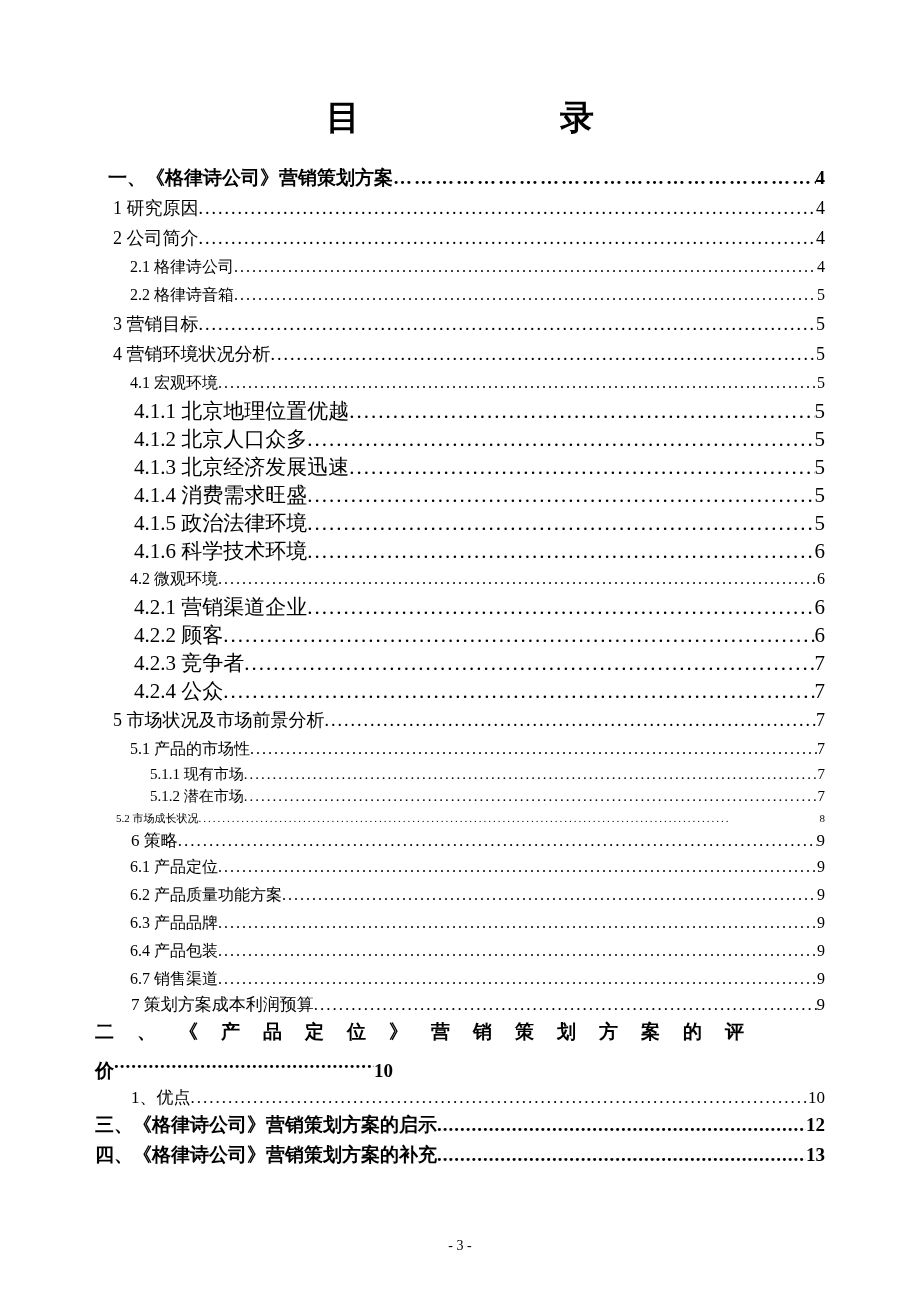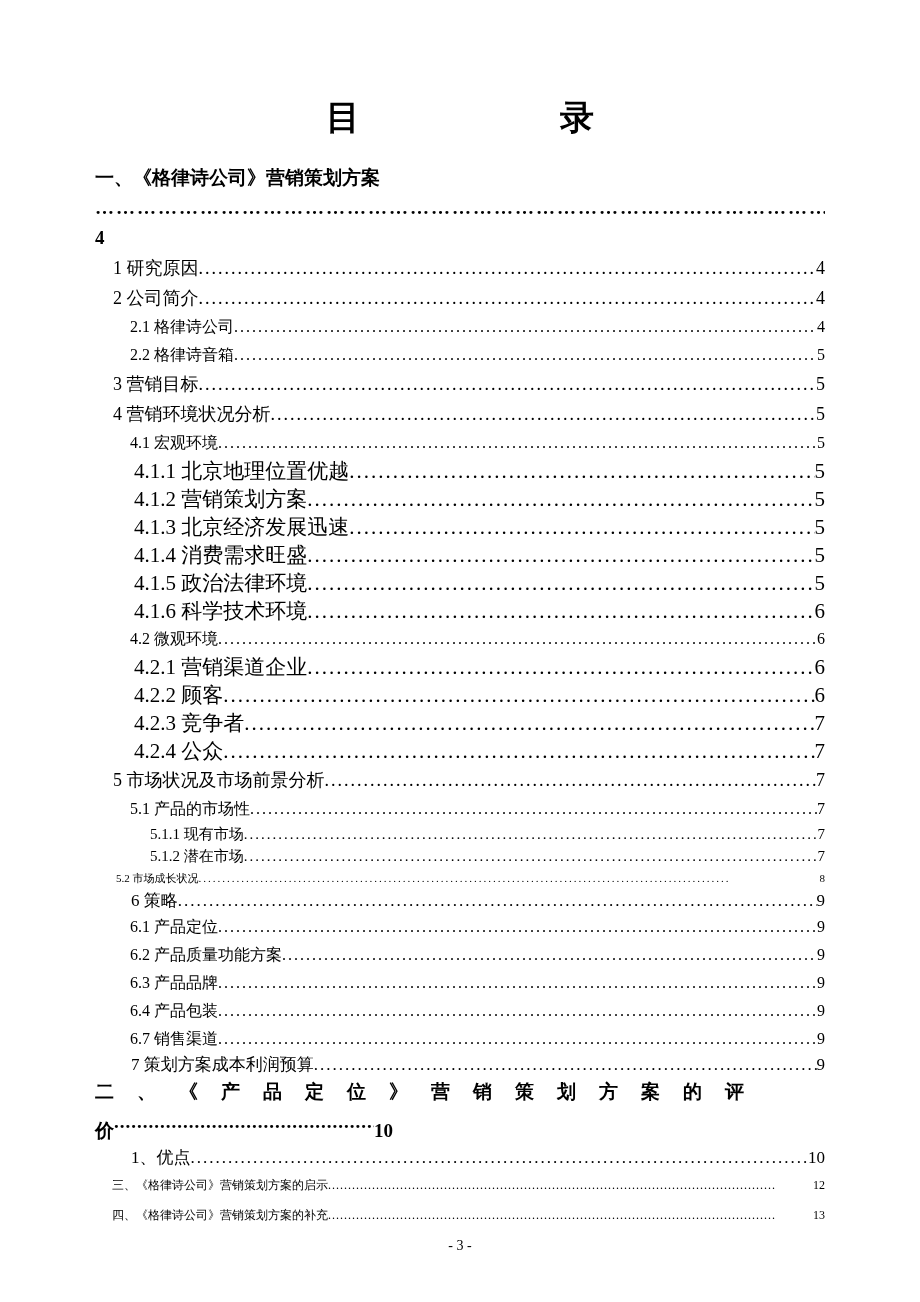--- a/index.html
+++ b/index.html
@@ -25,23 +25,23 @@
       white-space: nowrap;
       overflow: hidden;
     }
     .label { flex-shrink: 0; }
     .leader {
       flex: 1;
       overflow: hidden;
       letter-spacing: 2px;
     }
     .pagenum { flex-shrink: 0; }
-    .l0 { font-size: 19px; font-weight: bold; line-height: 30px; margin-left: 0; flex-direction: column; }
+    .l0 { font-size: 19px; font-weight: bold; line-height: 30px; margin-left: 13px; }
     .l0 .leader::before { content: "…………………………………………………………………………………………………………………………"; }
-    .l0b { font-size: 12px; font-weight: normal; line-height: 30px; margin-left: 17px; }
+    .l0b { font-size: 19px; font-weight: bold; line-height: 30px; }
     .l0b .leader::before { content: "................................................................................................................"; letter-spacing:1px;}
     .l1 { font-size: 18px; line-height: 30px; margin-left: 18px; }
     .l1 .leader::before { content: "................................................................................................................"; }
     .l2 { font-size: 16px; line-height: 28px; margin-left: 35px; }
     .l2 .leader::before { content: "................................................................................................................"; }
     .l3 { font-size: 21px; line-height: 28px; margin-left: 39px; align-items: center; }
     .l3 .leader::before { content: "................................................................................................................"; }
     .l3t { font-size: 15px; line-height: 22px; margin-left: 55px; }
     .l3t .leader::before { content: "................................................................................................................"; }
     .l2t { font-size: 11px; line-height: 22px; margin-left: 21px; }
@@ -110,21 +110,21 @@
       <span class="label">4.1 宏观环境</span>
       <span class="leader"></span>
       <span class="pagenum">5</span>
     </div>
     <div class="toc-line l3">
       <span class="label">4.1.1 北京地理位置优越</span>
       <span class="leader"></span>
       <span class="pagenum">5</span>
     </div>
     <div class="toc-line l3">
-      <span class="label">4.1.2 营销策划方案</span>
+      <span class="label">4.1.2 北京人口众多</span>
       <span class="leader"></span>
       <span class="pagenum">5</span>
     </div>
     <div class="toc-line l3">
       <span class="label">4.1.3 北京经济发展迅速</span>
       <span class="leader"></span>
       <span class="pagenum">5</span>
     </div>
     <div class="toc-line l3">
       <span class="label">4.1.4 消费需求旺盛</span>

